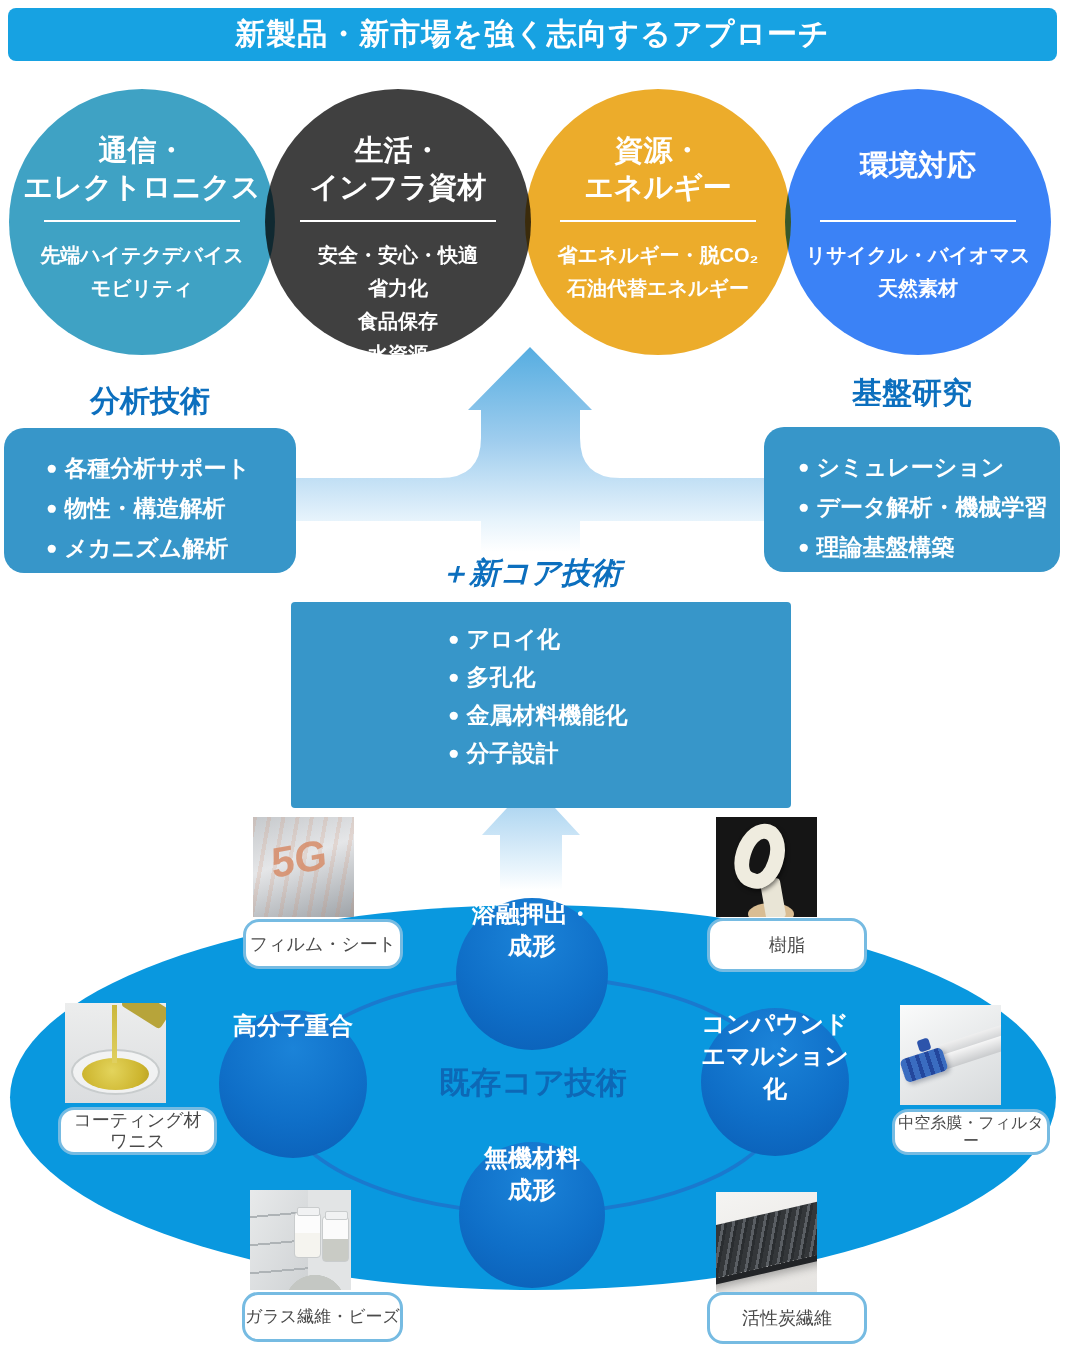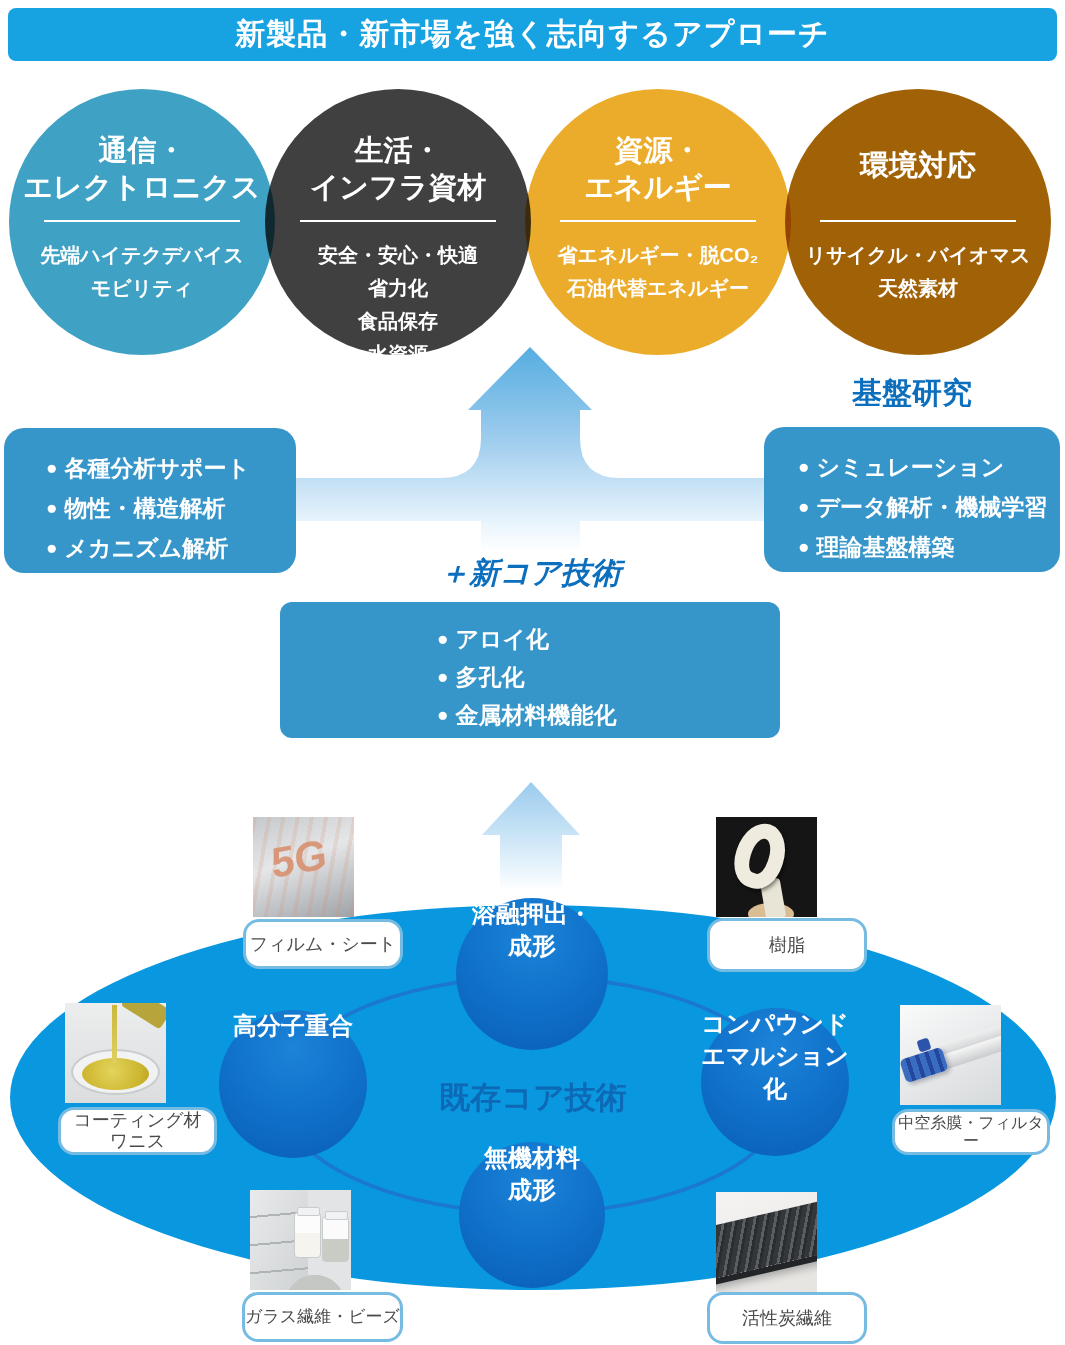--- a/index.html
+++ b/index.html
@@ -11,57 +11,57 @@
   .banner { position:absolute; left:8px; top:8px; width:1049px; height:53px;
             background:#17A2E2; border-radius:8px; display:flex; align-items:center; justify-content:center; }
   .banner span { color:#fff; font-size:30px; font-weight:800; letter-spacing:1px; }
 
   
   .mcircle { position:absolute; width:266px; height:266px; border-radius:50%;
              mix-blend-mode:multiply; }
   .c1 { left:9px;   top:89px; background:#3FA2C4; }
   .c2 { left:265px; top:89px; background:#404040; }
   .c3 { left:525px; top:89px; background:#ECAC2B; }
-  .c4 { left:785px; top:89px; background:#a16207; }
+  .c4 { left:785px; top:89px; background:#3b82f6; }
   .mc-title { position:absolute; left:0; right:0; top:0; height:128px;
               display:flex; flex-direction:column; justify-content:flex-end; align-items:center;
               padding-bottom:10px; color:#fff; font-size:29px; font-weight:800; line-height:1.3; text-align:center; }
   .c4 .mc-title { padding-bottom:32px; }
   .mc-divider { position:absolute; left:50%; top:131px; transform:translateX(-50%);
                 width:196px; height:2px; background:#fff; }
   .mc-items { position:absolute; left:0; right:0; top:150px; text-align:center;
               color:#fff; font-size:20px; font-weight:800; line-height:1.65; }
 
   
   .tech-heading { position:absolute; text-align:center; color:#0C6FBE; font-size:30px; font-weight:800; }
   .h-analysis { left:4px;   top:381px; width:292px; }
   .h-research { left:764px; top:373px; width:296px; }
   .h-newcore  { left:280px; top:553px; width:500px;font-style:italic; }
 
   
   .tech-box { position:absolute; background:#3796C9; border-radius:20px; }
   .analysis-box { left:4px;   top:428px; width:292px; height:145px; }
   .research-box { left:764px; top:427px; width:296px; height:145px; }
-  .core-box     { left:280px; top:602px; width:500px; height:136px; border-radius:12px; }
+  .core-box     { left:291px; top:602px; width:500px; height:206px; border-radius:4px; }
   .tech-box ul { list-style:none; color:#fff; font-weight:800; font-size:23px; }
   .analysis-box ul { padding:21px 0 0 42px; line-height:39px; }
   .research-box ul { padding:21px 0 0 34px; line-height:39px; }
   .core-box ul     { padding:19px 0 0 157px; line-height:37px; }
   .tech-box li::before { content:"●"; font-size:19px; margin-right:7px; position:relative; top:-2px; }
 
   
   .arrows { position:absolute; left:0; top:0; width:1065px; height:1345px; pointer-events:none; }
 
   
   .big-ellipse { position:absolute; left:10px; top:905px; width:1046px; height:385px;
                  background:#0998DF; border-radius:50%; }
   .orbit { position:absolute; left:278px; top:975px; width:510px; height:240px;
            border:4px solid #1A79CE; border-radius:50%; }
   .core-title { position:absolute; left:283px; top:1062px; width:500px; text-align:center;
-                color:#0D68B6; font-size:31px; font-weight:800;margin-top:15px; }
+                color:#0D68B6; font-size:31px; font-weight:800; }
 
   .pcircle { position:absolute; border-radius:50%;
              background:radial-gradient(circle at 50% 26%, #1B83D8 0%, #0F6FC8 55%, #0A5DB5 100%);
              display:flex; align-items:flex-start; justify-content:center; text-align:center;
              color:#fff; font-weight:800; font-size:24px; line-height:1.35; }
   .p-yoyu     { left:456px; top:898px;  width:152px; height:152px; }
   .p-kobunshi { left:219px; top:1010px; width:148px; height:148px; }
   .p-compound { left:701px; top:1008px; width:148px; height:148px; }
   .p-muki     { left:459px; top:1142px; width:146px; height:146px; }
 
@@ -207,20 +207,21 @@
       <linearGradient id="g2" gradientUnits="userSpaceOnUse" x1="0" y1="782" x2="0" y2="890">
         <stop offset="0" stop-color="#9ACBED"></stop>
         <stop offset="0.8" stop-color="#E8F4FC"></stop>
         <stop offset="1" stop-color="#FFFFFF"></stop>
       </linearGradient>
     </defs>
     <path fill="url(#g1)" d="M530 347 L592 410 L580 410 L580 438 Q580 478 620 478 L764 478 L764 521 L580 521 L580 552 L481 552 L481 521 L296 521 L296 478 L440 478 Q481 478 481 438 L481 410 L468 410 Z"></path>
     <path fill="url(#g2)" d="M531 782 L580 835 L562 835 L562 890 L500 890 L500 835 L482 835 Z"></path>
   </svg>
 
+  <div class="tech-heading h-analysis">分析技術</div>
   <div class="tech-box analysis-box">
     <ul>
       <li>各種分析サポート</li>
       <li>物性・構造解析</li>
       <li>メカニズム解析</li>
     </ul>
   </div>
 
   <div class="tech-heading h-research">基盤研究</div>
   <div class="tech-box research-box">

